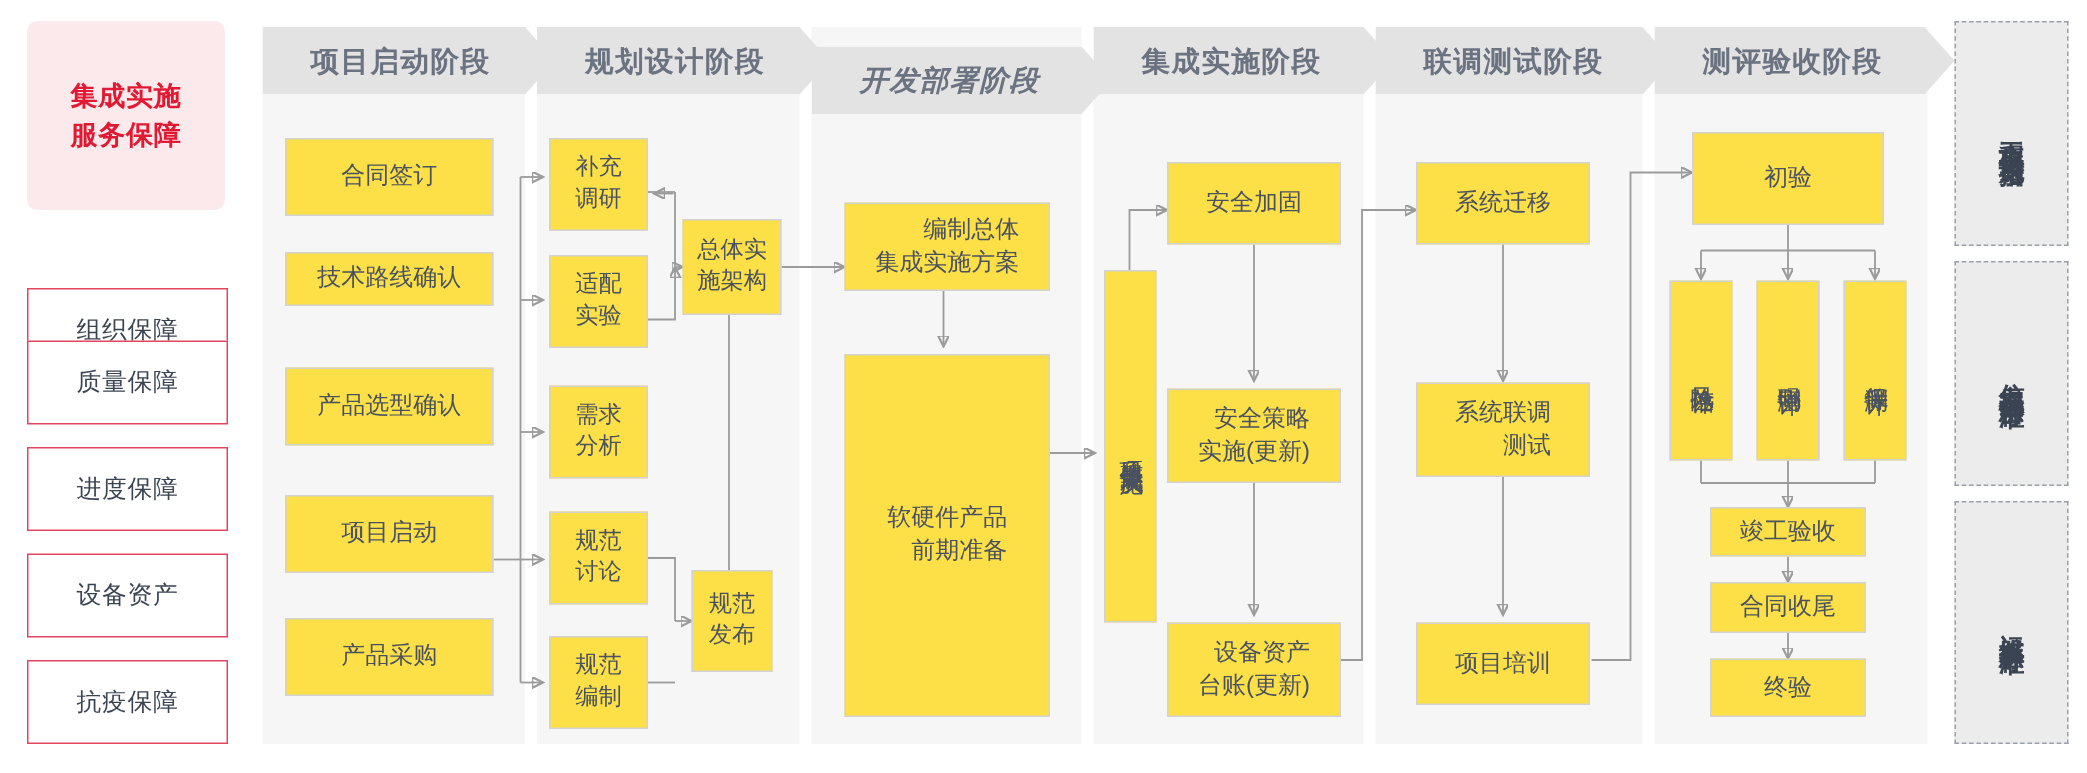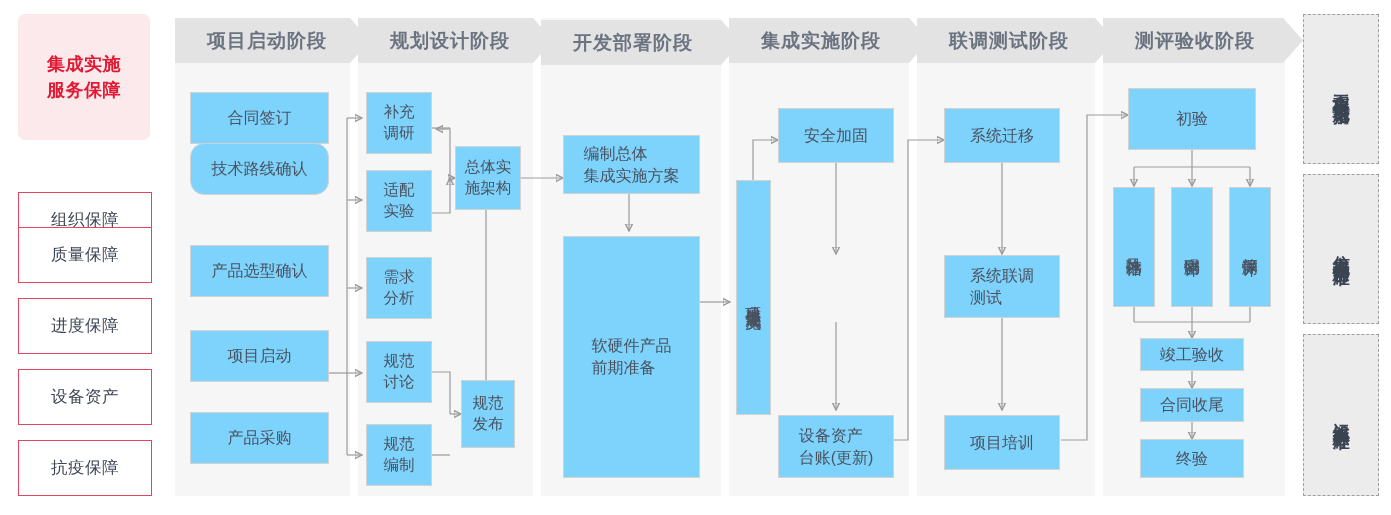--- a/index.html
+++ b/index.html
@@ -29,22 +29,22 @@
     color:#6b7280;font-weight:bold;font-size:19px;letter-spacing:1px;
     padding-left:32px;box-sizing:border-box;
     background:#e3e3e3;
   }
   .phase-head.chev{
     clip-path:polygon(0 0, calc(100% - 20px) 0, 100% 50%, calc(100% - 20px) 100%, 0 100%);
   }
 
   
   .node{
-    position:absolute;background:#7dd3fc;border:1px solid #d2d2d2;
-    display:flex;align-items:center;justify-content:center;text-align:left;
+    position:absolute;background:#fde047;border:1px solid #d2d2d2;
+    display:flex;align-items:center;justify-content:center;text-align:right;
     color:#4a5260;font-size:16px;line-height:1.35;box-sizing:border-box;
   }
   .node.small{font-size:15.5px;}
   .node.vert{
     writing-mode:vertical-rl;text-orientation:upright;
     letter-spacing:1px;line-height:1.1;
   }
 
   
   .std-box{
@@ -96,21 +96,21 @@
   <div class="guar-box" style="top:440px;">
     <span>抗疫保障</span>
     </div>
 
   <div class="phase-head chev" style="left:175px;top:18px;width:195px;">
     <span>项目启动阶段</span>
     </div>
   <div class="phase-head chev" style="left:358px;top:18px;width:195px;">
     <span>规划设计阶段</span>
     </div>
-  <div class="phase-head chev" style="left:541px;top:20px;width:200px;">
+  <div class="phase-head chev" style="left:541px;top:31px;width:200px;font-style:italic;">
     <span>开发部署阶段</span>
     </div>
   <div class="phase-head chev" style="left:729px;top:18px;width:200px;">
     <span>集成实施阶段</span>
     </div>
   <div class="phase-head chev" style="left:917px;top:18px;width:198px;">
     <span>联调测试阶段</span>
     </div>
   <div class="phase-head chev" style="left:1103px;top:18px;width:200px;">
     <span>测评验收阶段</span>
@@ -174,21 +174,21 @@
     <path d="M1134,322 H1250"></path>
     <path d="M1192,322 V338" marker-end="url(#ah)"></path>
 
     <path d="M1192,371 V388" marker-end="url(#ah)"></path>
     <path d="M1192,422 V439" marker-end="url(#ah)"></path>
   </svg>
 
   <div class="node" style="left:190px;top:92px;width:139px;height:52px;">
     <span>合同签订</span>
     </div>
-  <div class="node" style="left:190px;top:143px;width:139px;height:52px;border-radius:14px;">
+  <div class="node" style="left:190px;top:168px;width:139px;height:36px;">
     <span>技术路线确认</span>
     </div>
   <div class="node" style="left:190px;top:245px;width:139px;height:52px;">
     <span>产品选型确认</span>
     </div>
   <div class="node" style="left:190px;top:330px;width:139px;height:52px;">
     <span>项目启动</span>
     </div>
   <div class="node" style="left:190px;top:412px;width:139px;height:52px;">
     <span>产品采购</span>
@@ -231,20 +231,24 @@
     <span style="white-space:pre-line;">软硬件产品
 前期准备</span>
     </div>
 
   <div class="node vert" style="left:736px;top:180px;width:35px;height:235px;">
     <span>项目整体集成实施</span>
     </div>
   <div class="node" style="left:778px;top:108px;width:116px;height:55px;">
     <span>安全加固</span>
     </div>
+  <div class="node" style="left:778px;top:259px;width:116px;height:63px;">
+    <span style="white-space:pre-line;">安全策略
+实施(更新)</span>
+    </div>
   <div class="node" style="left:778px;top:415px;width:116px;height:63px;">
     <span style="white-space:pre-line;">设备资产
 台账(更新)</span>
     </div>
 
   <div class="node" style="left:944px;top:108px;width:116px;height:55px;">
     <span>系统迁移</span>
     </div>
   <div class="node" style="left:944px;top:255px;width:116px;height:63px;">
     <span style="white-space:pre-line;">系统联调

